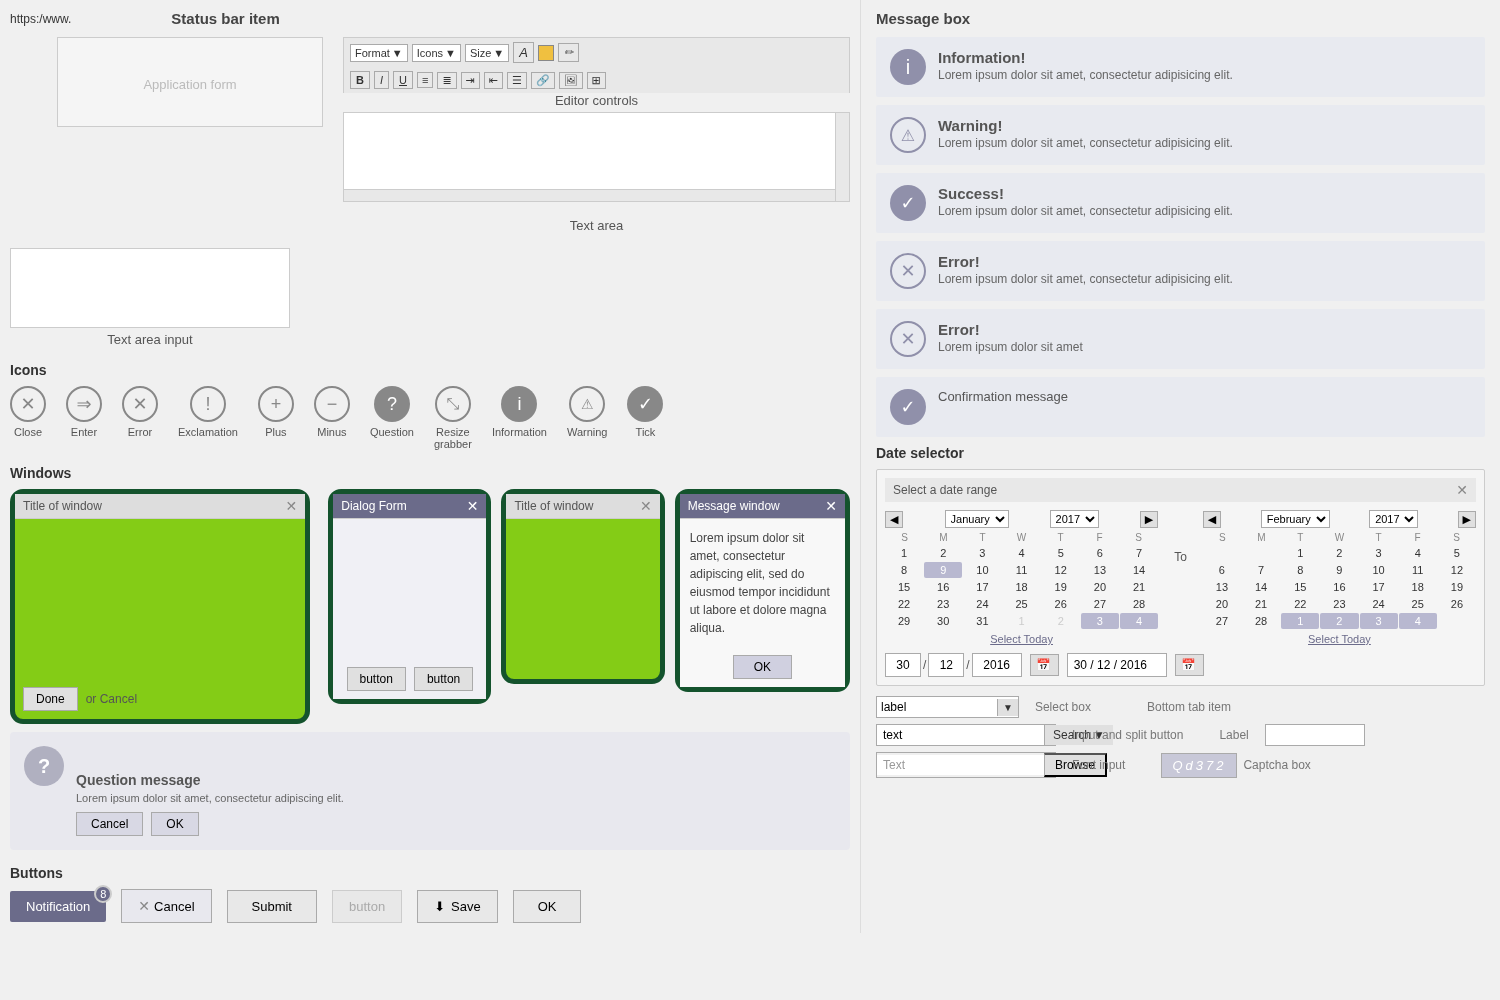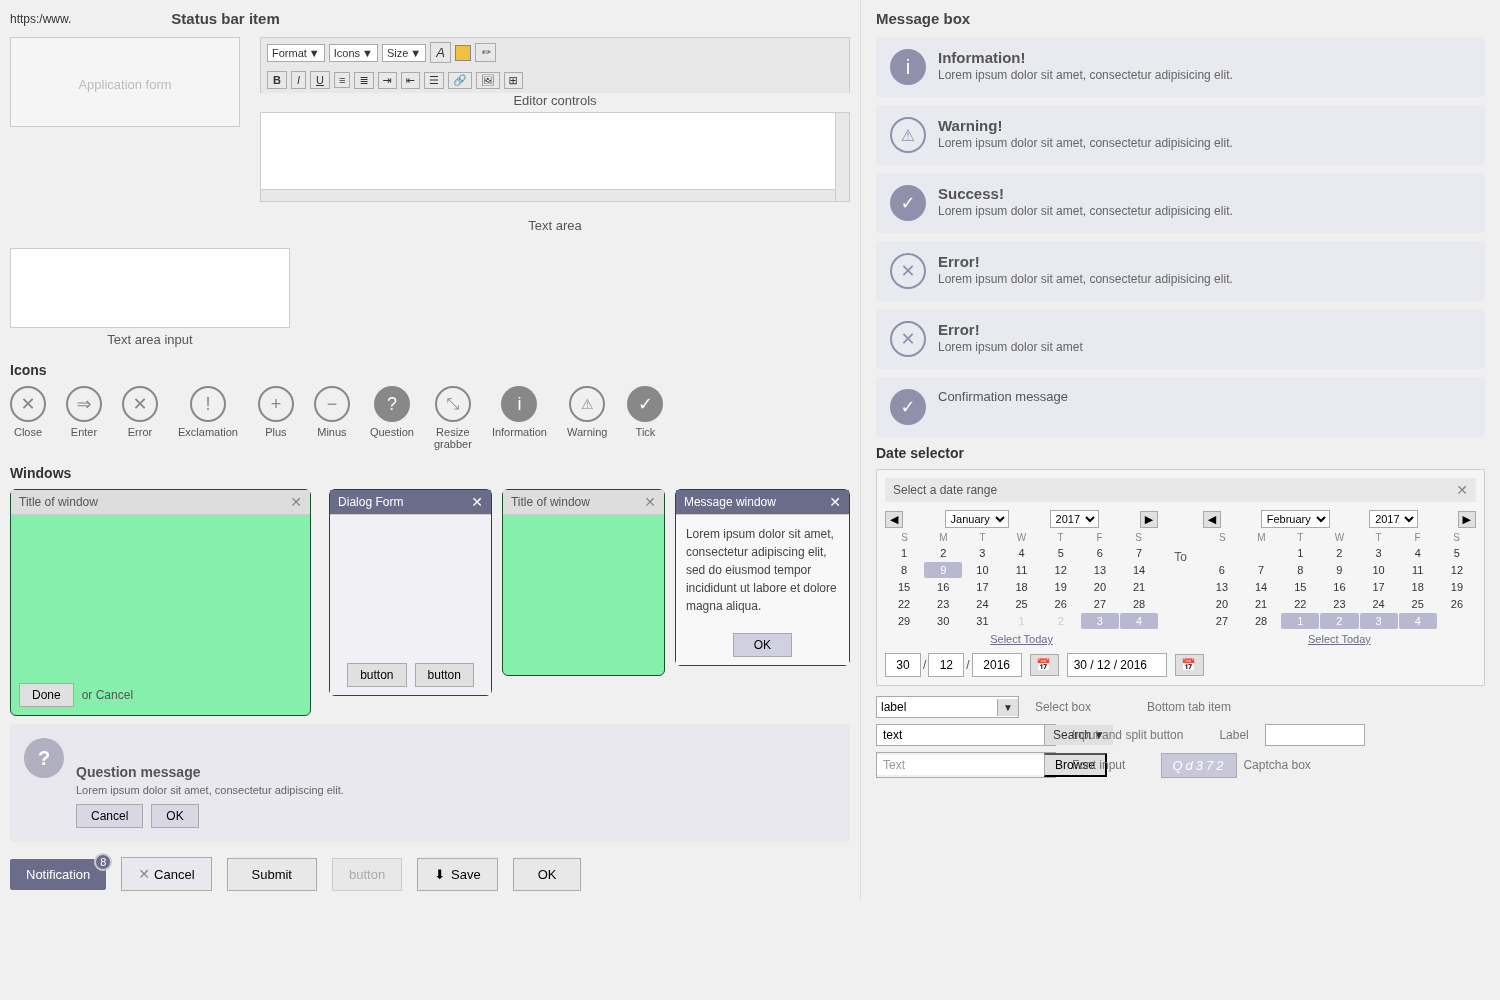--- a/index.html
+++ b/index.html
@@ -12,21 +12,21 @@
 
     
     .status-bar { background: #e8e8e8; border: 1px solid #ccc; text-align: center; padding: 4px; color: #555; font-size: 12px; margin-bottom: 8px; border-radius: 2px; }
 
     .url-row { display: flex; align-items: center; margin-bottom: 10px; }
     .url-text { font-size: 12px; color: #333; margin-right: 20px; }
     .status-bar-item-label { font-size: 15px; font-weight: bold; color: #444; margin-left: 80px; }
 
     
     .app-form-section { display: flex; gap: 20px; margin-bottom: 15px; }
-    .app-form-box { border: 1px solid #ccc; background: #f5f5f5; width: 230px; height: 90px; display: flex; align-items: center; justify-content: center; color: #aaa; font-size: 13px; }
+    .app-form-box { border: 1px solid #ccc; background: #f5f5f5; width: 266px; height: 90px; display: flex; align-items: center; justify-content: center; color: #aaa; font-size: 13px; margin-left: 47px; }
     .app-form-label { text-align: center; font-size: 13px; color: #555; margin-top: 4px; }
 
     .editor-section { flex: 1; }
     .editor-toolbar { background: #e8e8e8; border: 1px solid #ccc; border-bottom: none; padding: 4px 6px; display: flex; align-items: center; gap: 4px; flex-wrap: wrap; }
     .toolbar-dropdown { background: #fff; border: 1px solid #aaa; padding: 2px 4px; font-size: 11px; cursor: pointer; display: inline-flex; align-items: center; gap: 2px; }
     .toolbar-btn { background: #e8e8e8; border: 1px solid #aaa; padding: 2px 5px; font-size: 11px; cursor: pointer; font-style: italic; }
     .toolbar-btn.bold { font-weight: bold; font-style: normal; }
     .toolbar-btn.underline { text-decoration: underline; font-style: normal; }
     .editor-controls-label { text-align: center; font-size: 13px; color: #555; margin-bottom: 4px; }
     .editor-area { border: 1px solid #ccc; background: #fff; height: 90px; position: relative; overflow: hidden; }
@@ -46,21 +46,21 @@
     .icon-item { display: flex; flex-direction: column; align-items: center; gap: 4px; }
     .icon-circle { width: 36px; height: 36px; border-radius: 50%; display: flex; align-items: center; justify-content: center; font-size: 18px; border: 2px solid #888; color: #888; }
     .icon-circle.filled { background: #888; color: #fff; border: none; }
     .icon-label { font-size: 11px; color: #555; text-align: center; }
 
     
     .windows-section { margin-bottom: 15px; }
     .windows-title { font-size: 14px; font-weight: bold; margin-bottom: 8px; }
     .windows-row { display: flex; gap: 10px; align-items: flex-start; }
 
-    .window-box { background: #86efac; border: 1px solid #14532d; border-radius: 6px; }
+    .window-box { background: #84cc16; border: 5px solid #14532d; border-radius: 13px; }
     .window-title-bar { background: #ddd; display: flex; justify-content: space-between; align-items: center; padding: 4px 8px; font-size: 12px; color: #555; border-bottom: 1px solid #ccc; }
     .window-close-btn { color: #888; cursor: pointer; font-size: 14px; }
     .window-body { padding: 10px; }
 
     
     .window-1 { width: 370px; }
     .window-1 .window-body { height: 160px; }
     .window-1-footer { display: flex; align-items: center; gap: 8px; padding: 8px; }
     .done-btn { background: #e0e0e0; border: 1px solid #aaa; padding: 4px 12px; font-size: 12px; cursor: pointer; }
     .or-cancel { font-size: 12px; color: #555; }
@@ -348,20 +348,23 @@
           <div class="question-text">Lorem ipsum dolor sit amet, consectetur adipiscing elit.</div>
           <div class="question-buttons">
             <button class="cancel-btn">Cancel</button>
             <button class="ok-btn2">OK</button>
           </div>
         </div>
       </div>
     </div>
 
     <div class="buttons-section">
+      <div class="buttons-title">
+        <span>Buttons</span>
+      </div>
       <div class="buttons-row">
         <button class="btn-notification" style="position:relative;">
           <span>Notification</span>
           <span class="badge">8</span>
         </button>
         <button class="btn-cancel">
           <span class="btn-cancel-x">✕</span>
           <span>Cancel</span>
         </button>
         <button class="btn-submit">Submit</button>

